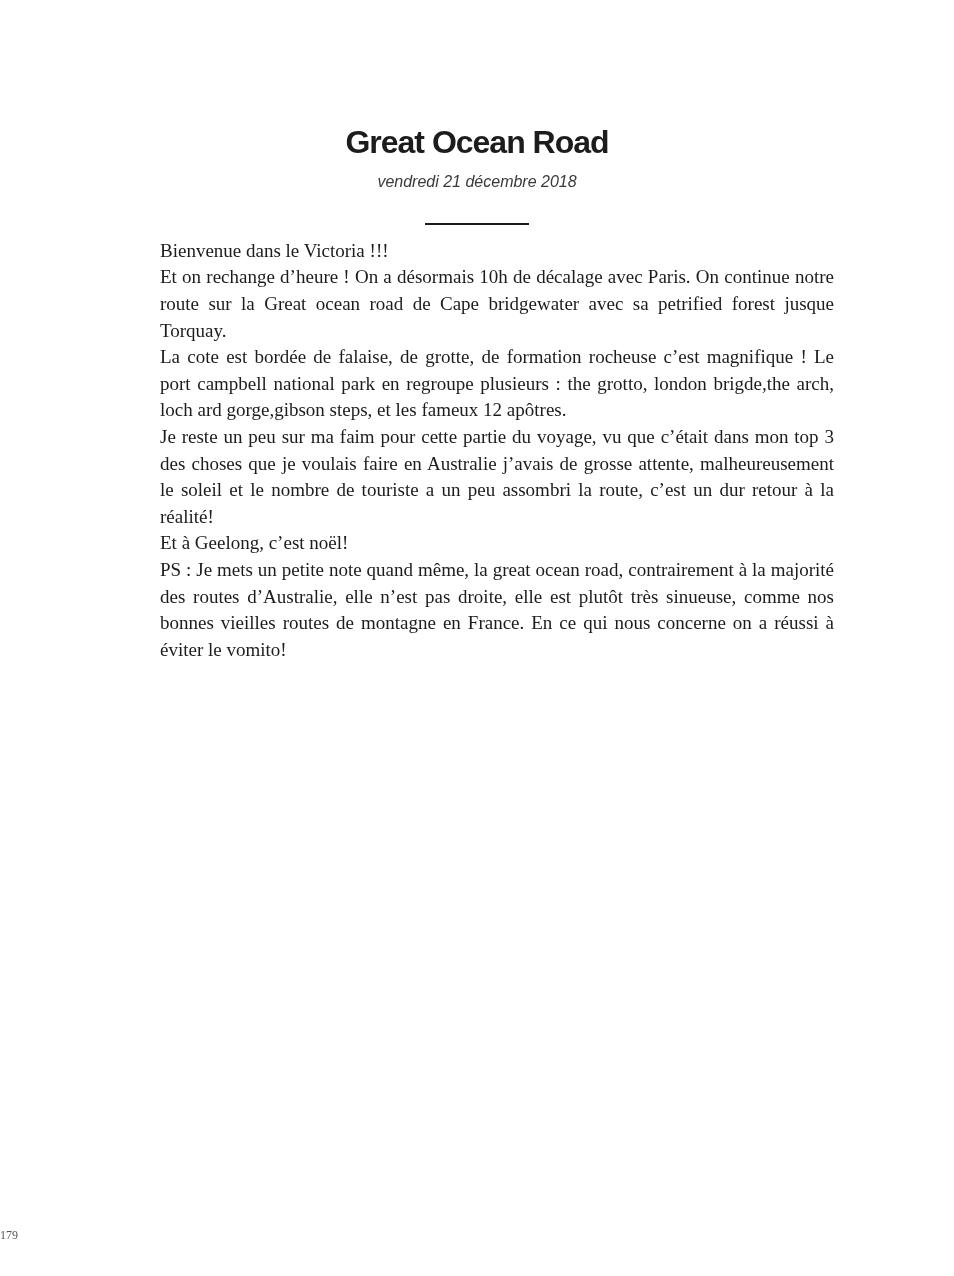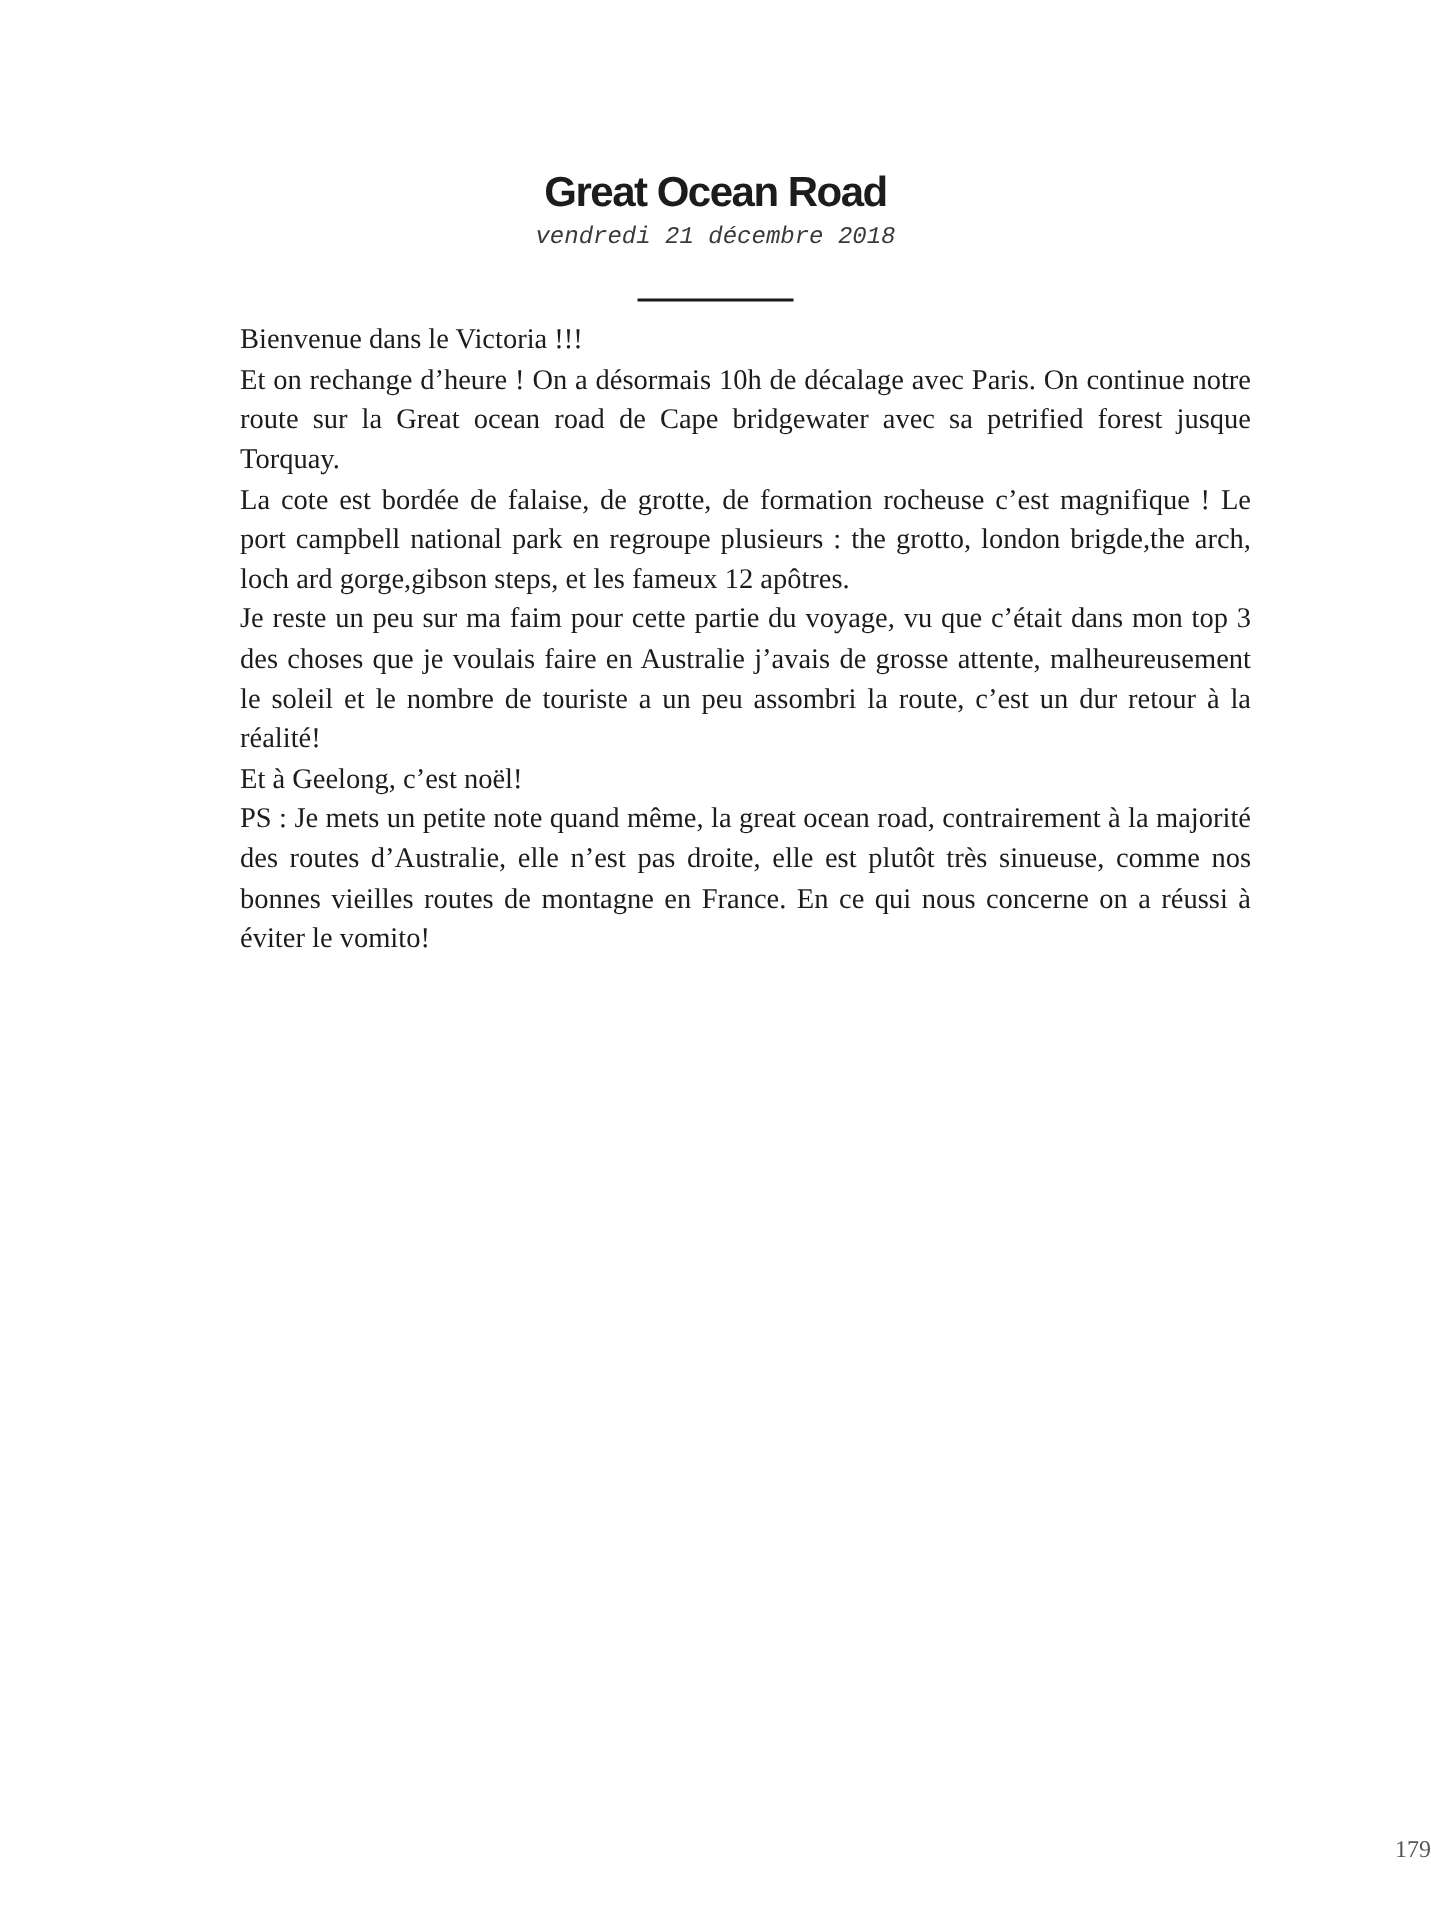--- a/index.html
+++ b/index.html
@@ -13,32 +13,32 @@
     height: 1276px;
     margin: 0 auto;
     background: var(--c-background, #ffffff);
     font-family: "Liberation Serif", serif;
     overflow: hidden;
   }
   .doc-header {
     text-align: center;
   }
   .doc-title {
-    margin: 0;
+    margin: 12px;
     padding-top: 112px;
     font-family: "Liberation Sans", sans-serif;
     font-weight: 700;
-    font-size: 28px;
+    font-size: 32px;
     line-height: 1.15;
     letter-spacing: -1px;
     color: var(--c-text, #161616);
   }
   .doc-date {
     margin-top: 5px;
-    font-family: Liberation Mono, monospace;
+    font-family: Liberation Sans, sans-serif;
     font-style: italic;
     font-size: 16px;
     color: var(--c-date, #3a3a3a);
   }
   .divider {
     width: 104px;
     height: 0;
     border-bottom: 2px solid var(--c-divider, #1a1a1a);
     margin: 32px auto 0 auto;
   }
@@ -51,22 +51,22 @@
   }
   .doc-body p {
     margin: 0;
     padding: 0;
   }
   .page-number {
     position: absolute;
     left: 0;
     right: 0;
     bottom: 33px;
-    text-align: right;
-    font-size: 16px;
+    text-align: left;
+    font-size: 12px;
     color: var(--c-page_number, #555555);
   }
 </style>
 </head>
 <body>
 
 <div class="page">
 
   <header class="doc-header">
     <h1 class="doc-title">Great Ocean Road</h1>

